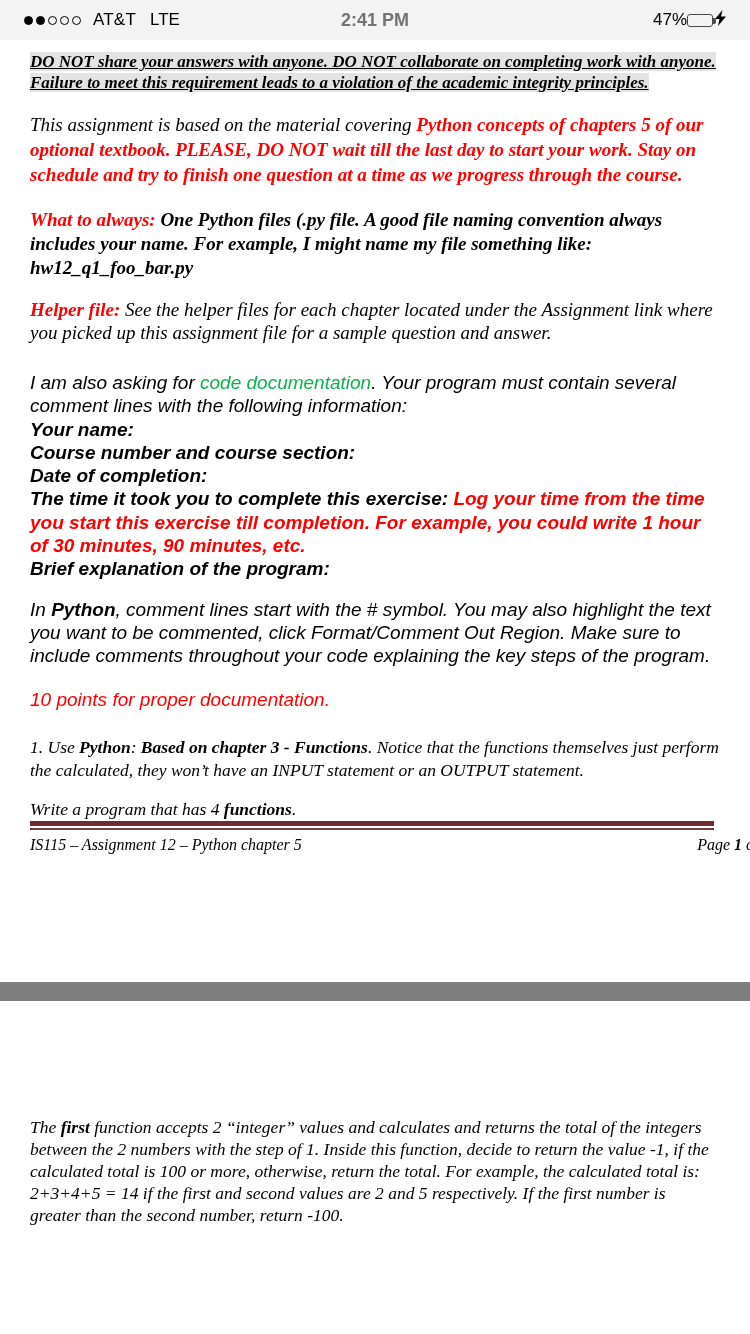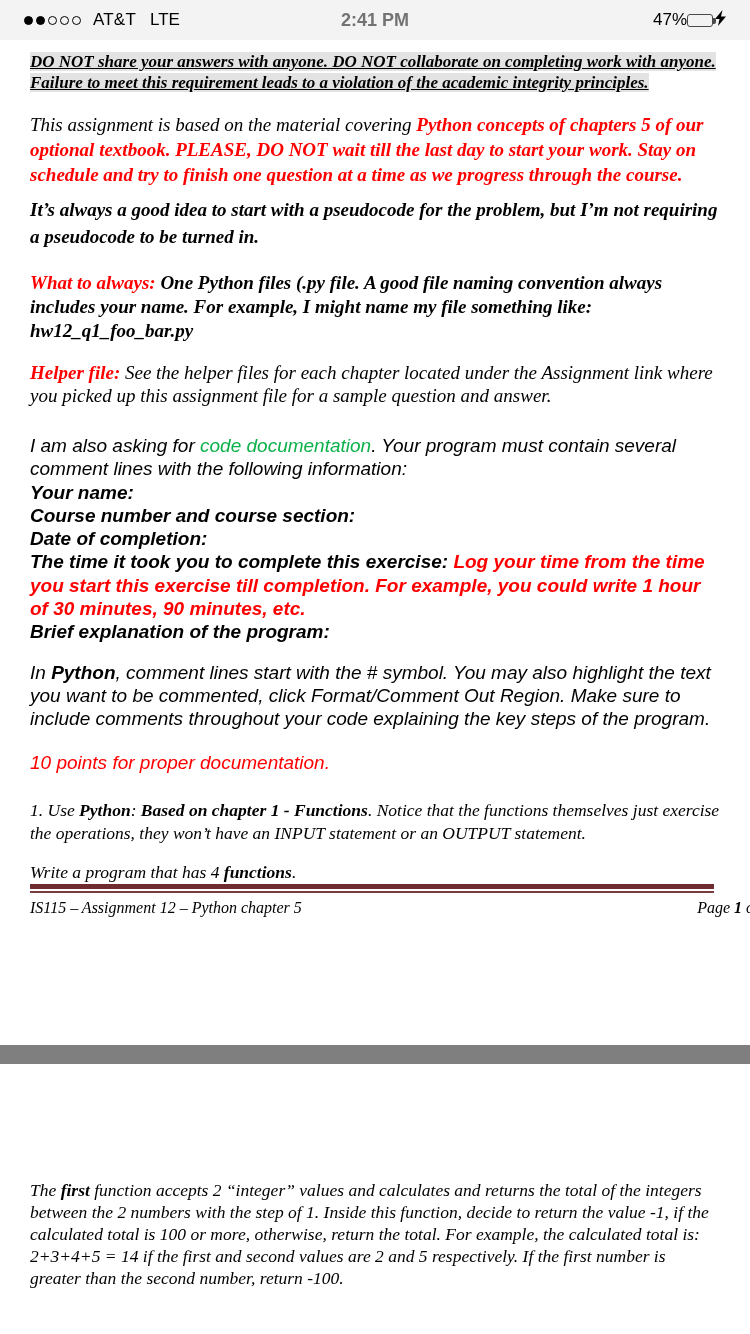--- a/index.html
+++ b/index.html
@@ -121,21 +121,20 @@
 
     <p class="notice serif">
       <span>DO NOT share your answers with anyone. DO NOT collaborate on completing work with anyone.</span><br>
       <span>Failure to meet this requirement leads to a violation of the academic integrity principles.</span>
     </p>
 
     <p class="p-intro serif">
       <span>This assignment is based on the material covering </span><span class="red bold">Python concepts of chapters 5 of our optional textbook. PLEASE, DO NOT wait till the last day to start your work. Stay on schedule and try to finish one question at a time as we progress through the course.</span>
     </p>
 
-    <p class="p-pseudo serif">It’s always a good idea to start with a pseudocode for the problem, but I’m not requiring a pseudocode to be turned in.</p>
 
     <p class="p-submit serif">
       <span class="red">What to always:</span><span> One Python files (.py file. A good file naming convention always includes your name. For example, I might name my file something like:</span><br>
       <span>hw12_q1_foo_bar.py</span>
     </p>
 
     <p class="p-helper serif">
       <span class="red bold">Helper file:</span><span> See the helper files for each chapter located under the Assignment link where you picked up this assignment file for a sample question and answer.</span>
     </p>
 
@@ -148,21 +147,21 @@
       <span class="line-bold">Brief explanation of the program:</span>
     </div>
 
     <p class="p-comments sans">
       <span>In </span><span class="bold">Python</span><span>, comment lines start with the # symbol. You may also highlight the text you want to be commented, click Format/Comment Out Region. Make sure to include comments throughout your code explaining the key steps of the program.</span>
     </p>
 
     <p class="p-points sans red">10 points for proper documentation.</p>
 
     <p class="p-q1 serif">
-      <span>1. Use </span><span class="bold">Python</span><span>: </span><span class="bold">Based on chapter 1 - Functions</span><span>. Notice that the functions themselves just exercise the operations, they won’t have an INPUT statement or an OUTPUT statement.</span>
+      <span>1. Use </span><span class="bold">Python</span><span>: </span><span class="bold">Based on chapter 3 - Functions</span><span>. Notice that the functions themselves just perform the calculated, they won’t have an INPUT statement or an OUTPUT statement.</span>
     </p>
 
     <p class="p-write serif">
       <span>Write a program that has 4 </span><span class="bold">functions</span><span>.</span>
     </p>
 
     <div class="rule-thick"></div>
     <div class="rule-thin"></div>
 
     <div class="footer-row serif">

